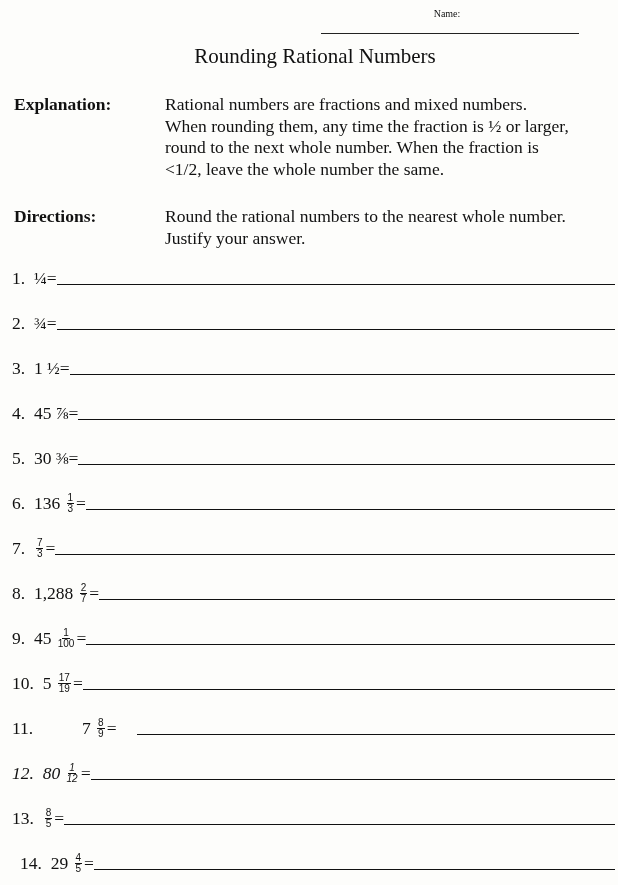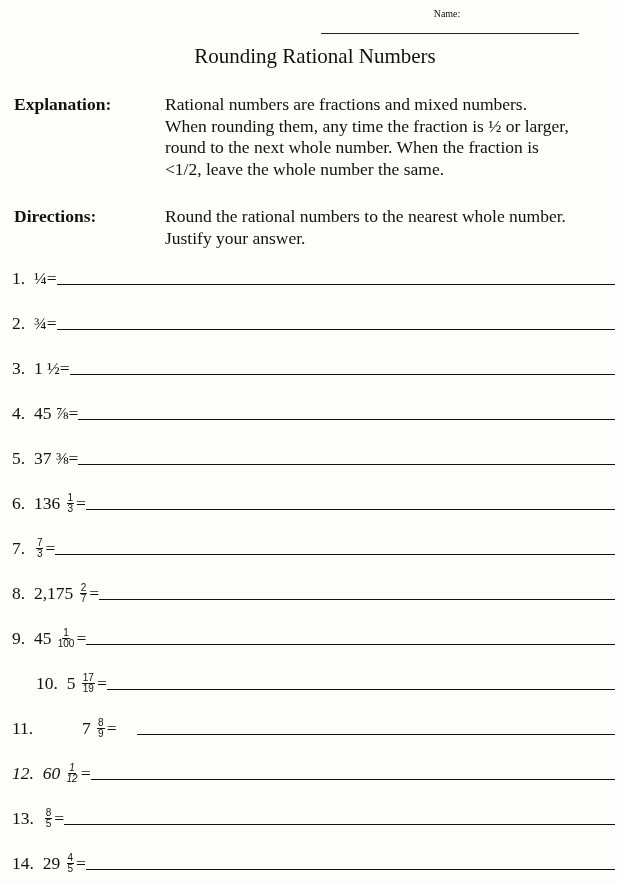--- a/index.html
+++ b/index.html
@@ -56,58 +56,58 @@
         <span class="glyph">¼</span>
         <span>=</span>
       </span><span class="line"></span></div>
     <div class="problem" style="top: 310px;"><span class="num">2.</span>&nbsp;&nbsp;<span class="expr">
         <span></span>
         <span class="glyph">¾</span>
         <span>=</span>
       </span><span class="line"></span></div>
     <div class="problem" style="top: 355px;"><span class="num">3.</span>&nbsp;&nbsp;<span class="expr"><span>1</span>&nbsp;<span class="glyph">½</span><span>=</span></span><span class="line"></span></div>
     <div class="problem" style="top: 400px;"><span class="num">4.</span>&nbsp;&nbsp;<span class="expr"><span>45</span>&nbsp;<span class="glyph">⅞</span><span>=</span></span><span class="line"></span></div>
-    <div class="problem" style="top: 445px;"><span class="num">5.</span>&nbsp;&nbsp;<span class="expr"><span>37</span>&nbsp;<span class="glyph">⅜</span><span>=</span></span><span class="line"></span></div>
+    <div class="problem" style="top: 445px;"><span class="num">5.</span>&nbsp;&nbsp;<span class="expr"><span>30</span>&nbsp;<span class="glyph">⅜</span><span>=</span></span><span class="line"></span></div>
     <div class="problem" style="top: 490px;"><span class="num">6.</span>&nbsp;&nbsp;<span class="expr"><span>136</span>&nbsp;<span class="frac">
           <span class="n">1</span>
           <span class="d">3</span>
         </span><span>=</span></span><span class="line"></span></div>
     <div class="problem" style="top: 535px;"><span class="num">7.</span>&nbsp;&nbsp;<span class="expr">
         <span></span>
         <span class="frac">
           <span class="n">7</span>
           <span class="d">3</span>
         </span>
         <span>=</span>
       </span><span class="line"></span></div>
-    <div class="problem" style="top: 580px;"><span class="num">8.</span>&nbsp;&nbsp;<span class="expr"><span>2,175</span>&nbsp;<span class="frac">
+    <div class="problem" style="top: 580px;"><span class="num">8.</span>&nbsp;&nbsp;<span class="expr"><span>1,288</span>&nbsp;<span class="frac">
           <span class="n">2</span>
           <span class="d">7</span>
         </span><span>=</span></span><span class="line"></span></div>
     <div class="problem" style="top: 625px;"><span class="num">9.</span>&nbsp;&nbsp;<span class="expr"><span>45</span>&nbsp;<span class="frac">
           <span class="n">1</span>
           <span class="d">100</span>
         </span><span>=</span></span><span class="line"></span></div>
-    <div class="problem" style="top: 670px; margin-left: 24px;"><span class="num">10.</span>&nbsp;&nbsp;<span class="expr"><span>5</span>&nbsp;<span class="frac">
+    <div class="problem" style="top: 670px;"><span class="num">10.</span>&nbsp;&nbsp;<span class="expr"><span>5</span>&nbsp;<span class="frac">
           <span class="n">17</span>
           <span class="d">19</span>
         </span><span>=</span></span><span class="line"></span></div>
     <div class="problem" style="top: 715px; gap: 20px;"><span class="num">11.</span>&nbsp;&nbsp;<span class="expr"><span>7</span>&nbsp;<span class="frac">
           <span class="n">8</span>
           <span class="d">9</span>
         </span><span>=</span></span><span class="line"></span></div>
-    <div class="problem" style="top: 760px; font-style: italic;"><span class="num">12.</span>&nbsp;&nbsp;<span class="expr"><span>60</span>&nbsp;<span class="frac">
+    <div class="problem" style="top: 760px; font-style: italic;"><span class="num">12.</span>&nbsp;&nbsp;<span class="expr"><span>80</span>&nbsp;<span class="frac">
           <span class="n">1</span>
           <span class="d">12</span>
         </span><span>=</span></span><span class="line"></span></div>
     <div class="problem" style="top: 805px;"><span class="num">13.</span>&nbsp;&nbsp;<span class="expr">
         <span></span>
         <span class="frac">
           <span class="n">8</span>
           <span class="d">5</span>
         </span>
         <span>=</span>
       </span><span class="line"></span></div>
-    <div class="problem" style="top: 850px;"><span class="num">14.</span>&nbsp;&nbsp;<span class="expr"><span>29</span>&nbsp;<span class="frac">
+    <div class="problem" style="top: 850px; margin-left: 8px;"><span class="num">14.</span>&nbsp;&nbsp;<span class="expr"><span>29</span>&nbsp;<span class="frac">
           <span class="n">4</span>
           <span class="d">5</span>
         </span><span>=</span></span><span class="line"></span></div>
   </div>
 
 </body></html>

